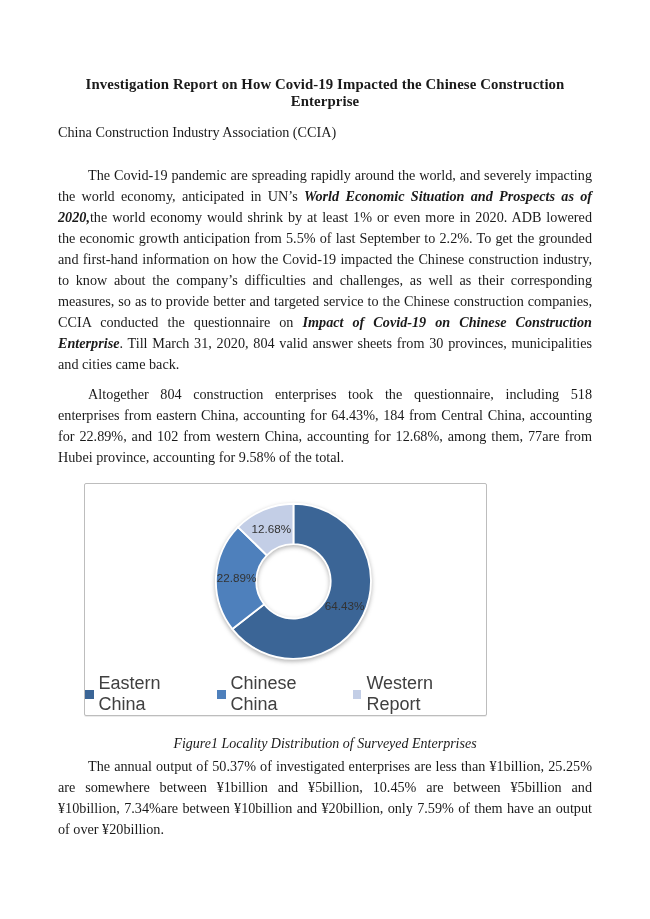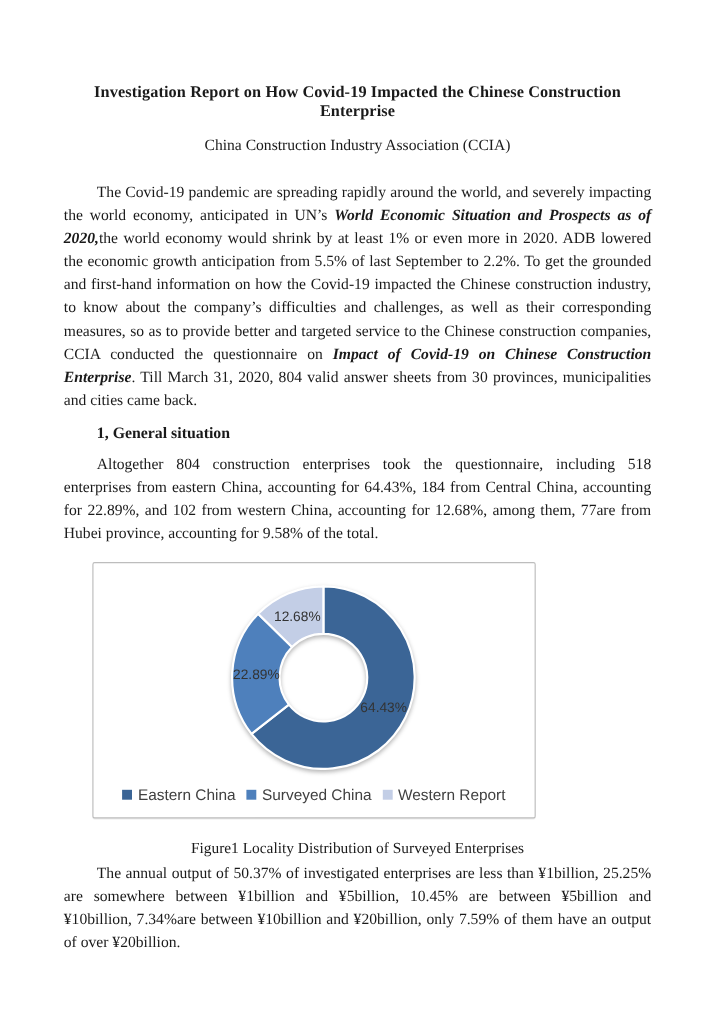--- a/index.html
+++ b/index.html
@@ -16,21 +16,21 @@
   }
   h1.doc-title{
     font-size:14.8px;
     font-weight:bold;
     text-align:center;
     margin:0 8px;
     letter-spacing:0.1px;
   }
   .doc-subtitle{
     font-size:14.2px;
-    text-align:center;
+    text-align:left;
     margin-top:14px;
   }
   p.body-para{
     font-size:14.2px;
     line-height:21px;
     text-align:justify;
     text-indent:30px;
     margin:0 0 9px 0;
   }
   p.first-para{margin-top:24px;}
@@ -57,44 +57,44 @@
     font-family:"Liberation Sans", sans-serif;
     font-size:12.5px;
     fill:#333333;
     text-anchor:middle;
   }
   .chart-legend{
     display:flex;justify-content:center;align-items:center;
     gap:10px;
     margin-top:2px;
     font-family:"Liberation Sans", sans-serif;
-    font-size:14px;
+    font-size:18px;
     color:#404040;
   }
   .legend-item{display:flex;align-items:center;gap:5px;}
   .legend-swatch{width:9px;height:9px;display:inline-block;}
   figcaption.figure-caption{
     font-size:14px;
+    font-style:italic;
     text-align:center;
     margin-top:20px;
     margin-bottom:4px;
   }
 </style>
 </head>
 <body>
 
 <div class="page">
 
   <h1 class="doc-title">Investigation Report on How Covid-19 Impacted the Chinese Construction Enterprise</h1>
 
   <div class="doc-subtitle">China Construction Industry Association (CCIA)</div>
 
   <p class="body-para first-para"><span>The Covid-19 pandemic are spreading rapidly around the world, and severely impacting the world economy, anticipated in UN’s </span><span class="run-bi">World Economic Situation and Prospects as of 2020,</span><span>the world economy would shrink by at least 1% or even more in 2020. ADB lowered the economic growth anticipation from 5.5% of last September to 2.2%. To get the grounded and first-hand information on how the Covid-19 impacted the Chinese construction industry, to know about the company’s difficulties and challenges, as well as their corresponding measures, so as to provide better and targeted service to the Chinese construction companies, CCIA conducted the questionnaire on </span><span class="run-bi">Impact of Covid-19 on Chinese Construction Enterprise</span><span>. Till March 31, 2020, 804 valid answer sheets from 30 provinces, municipalities and cities came back.</span></p>
 
-  <h2 class="section-heading">1, General situation</h2>
 
   <p class="body-para">Altogether 804 construction enterprises took the questionnaire, including 518 enterprises from eastern China, accounting for 64.43%, 184 from Central China, accounting for 22.89%, and 102 from western China, accounting for 12.68%, among them, 77are from Hubei province, accounting for 9.58% of the total.</p>
 
   <figure class="chart-figure">
     <div class="chart-box">
       <svg class="donut-svg" width="403" height="198" viewBox="0 0 403 198">
           <g style="filter: drop-shadow(rgba(90, 90, 90, 0.45) 0px 2px 2px);">
             <path d="M 210.00 19.00 A 83 83 0 1 1 144.64 153.16 L 178.63 126.56 A 39.84 39.84 0 1 0 210.00 62.16 Z" fill="#3B6596" stroke="#ffffff" stroke-width="2" stroke-linejoin="round"></path>
             <path d="M 144.64 153.16 A 83 83 0 0 1 150.65 43.98 L 181.51 74.15 A 39.84 39.84 0 0 0 178.63 126.56 Z" fill="#4E80BC" stroke="#ffffff" stroke-width="2" stroke-linejoin="round"></path>
             <path d="M 150.65 43.98 A 83 83 0 0 1 210.00 19.00 L 210.00 62.16 A 39.84 39.84 0 0 0 181.51 74.15 Z" fill="#C3CEE6" stroke="#ffffff" stroke-width="2" stroke-linejoin="round"></path>
@@ -103,21 +103,21 @@
           <text x="149.1" y="103.1" class="slice-label">22.89%</text>
           <text x="186.3" y="50.3" class="slice-label">12.68%</text>
         </svg>
       <div class="chart-legend">
           <div class="legend-item">
             <span class="legend-swatch" style="background: rgb(59, 101, 150);"></span>
             <span>Eastern China</span>
           </div>
           <div class="legend-item">
             <span class="legend-swatch" style="background: rgb(78, 128, 188);"></span>
-            <span>Surveyed China</span>
+            <span>Chinese China</span>
           </div>
           <div class="legend-item">
             <span class="legend-swatch" style="background: rgb(195, 206, 230);"></span>
             <span>Western Report</span>
           </div>
         </div>
     </div>
     <figcaption class="figure-caption">Figure1 Locality Distribution of Surveyed Enterprises</figcaption>
   </figure>
 

